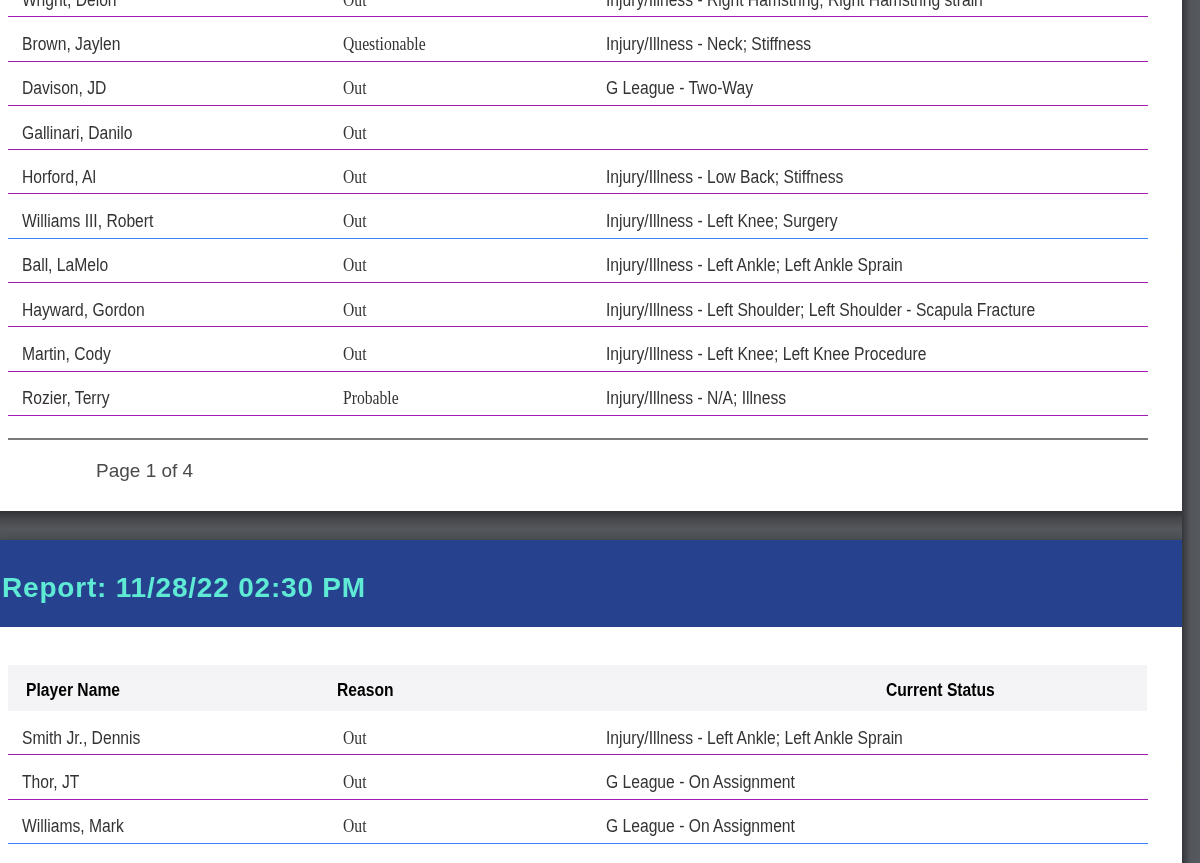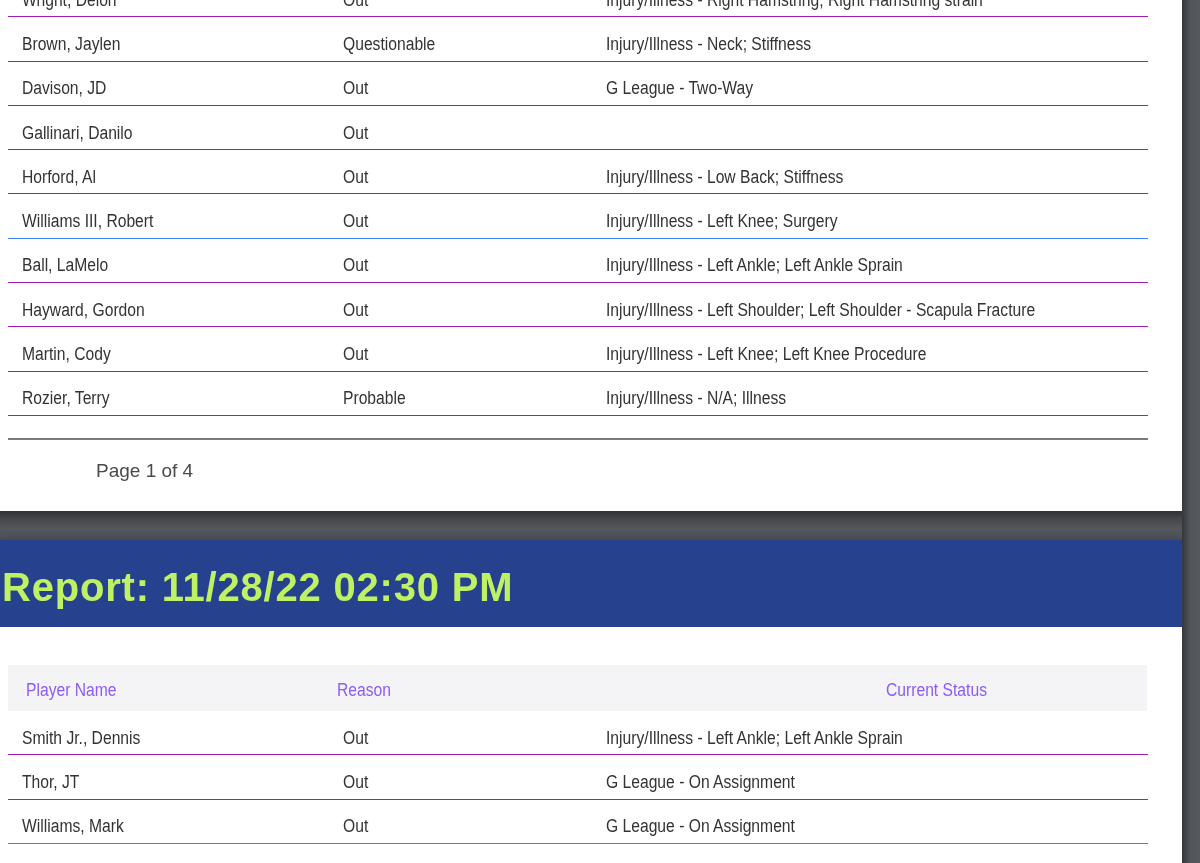--- a/index.html
+++ b/index.html
@@ -17,38 +17,38 @@
   
   .tbl{position:absolute;left:8px;width:1140px;}
   #tbl1{top:-27px;}
   #tbl2{top:171px;}
   .trow{box-sizing:border-box;height:44.3px;border-bottom:1px solid #a21caf;
         display:flex;align-items:center;padding:11px 0 0 14px;background:#fff;}
   .trow.section-end{border-bottom:1px solid #3b82f6;}
   .cell{white-space:nowrap;overflow:visible;font-size:18px;color:#333333;}
   .cell span{display:inline-block;transform:scaleX(0.87);transform-origin:0 50%;}
   .c1{width:321px;}
-  .c2{width:263px;}
+  .c2{width:263px;font-family:Liberation Serif, serif;}
   .c3{flex:1;}
   .tbl-end{height:22px;border-bottom:2px solid #7a7a7a;background:#fff;}
   
   .thead{position:absolute;left:8px;top:125px;width:1139px;height:46px;
          background:#f4f4f6;display:flex;align-items:center;
          padding:4px 0 0 18px;box-sizing:border-box;}
-  .thead .cell{color:#8b5cf6;}
+  .thead .cell{color:#000000;font-weight:bold;}
   .thead .h1{width:311px;}
   .thead .h2{width:261px;}
   .thead .h3{flex:1;}
   
   .page-footer{position:absolute;left:96px;top:456px;height:30px;line-height:30px;
                font-size:19px;color:#4a4a4a;}
   
   .banner{position:absolute;left:0;top:0;width:100%;height:87px;background:#26428e;
           display:flex;align-items:center;box-sizing:border-box;padding:8px 0 0 2px;}
-  .banner-title{color:#bef264;font-weight:bold;font-size:40px;letter-spacing:0.8px;
+  .banner-title{color:#5eead4;font-weight:bold;font-size:28px;letter-spacing:0.8px;
                 white-space:nowrap;}
   
   .scroll-strip{position:absolute;top:0;right:0;width:18px;height:863px;
     background:linear-gradient(to right,#34363a 0px,#43454a 4px,#52555a 8px,#56595e 18px);}
 </style>
 </head>
 <body>
 
 <div class="page" id="page1">
   <div class="tbl" id="tbl1">

